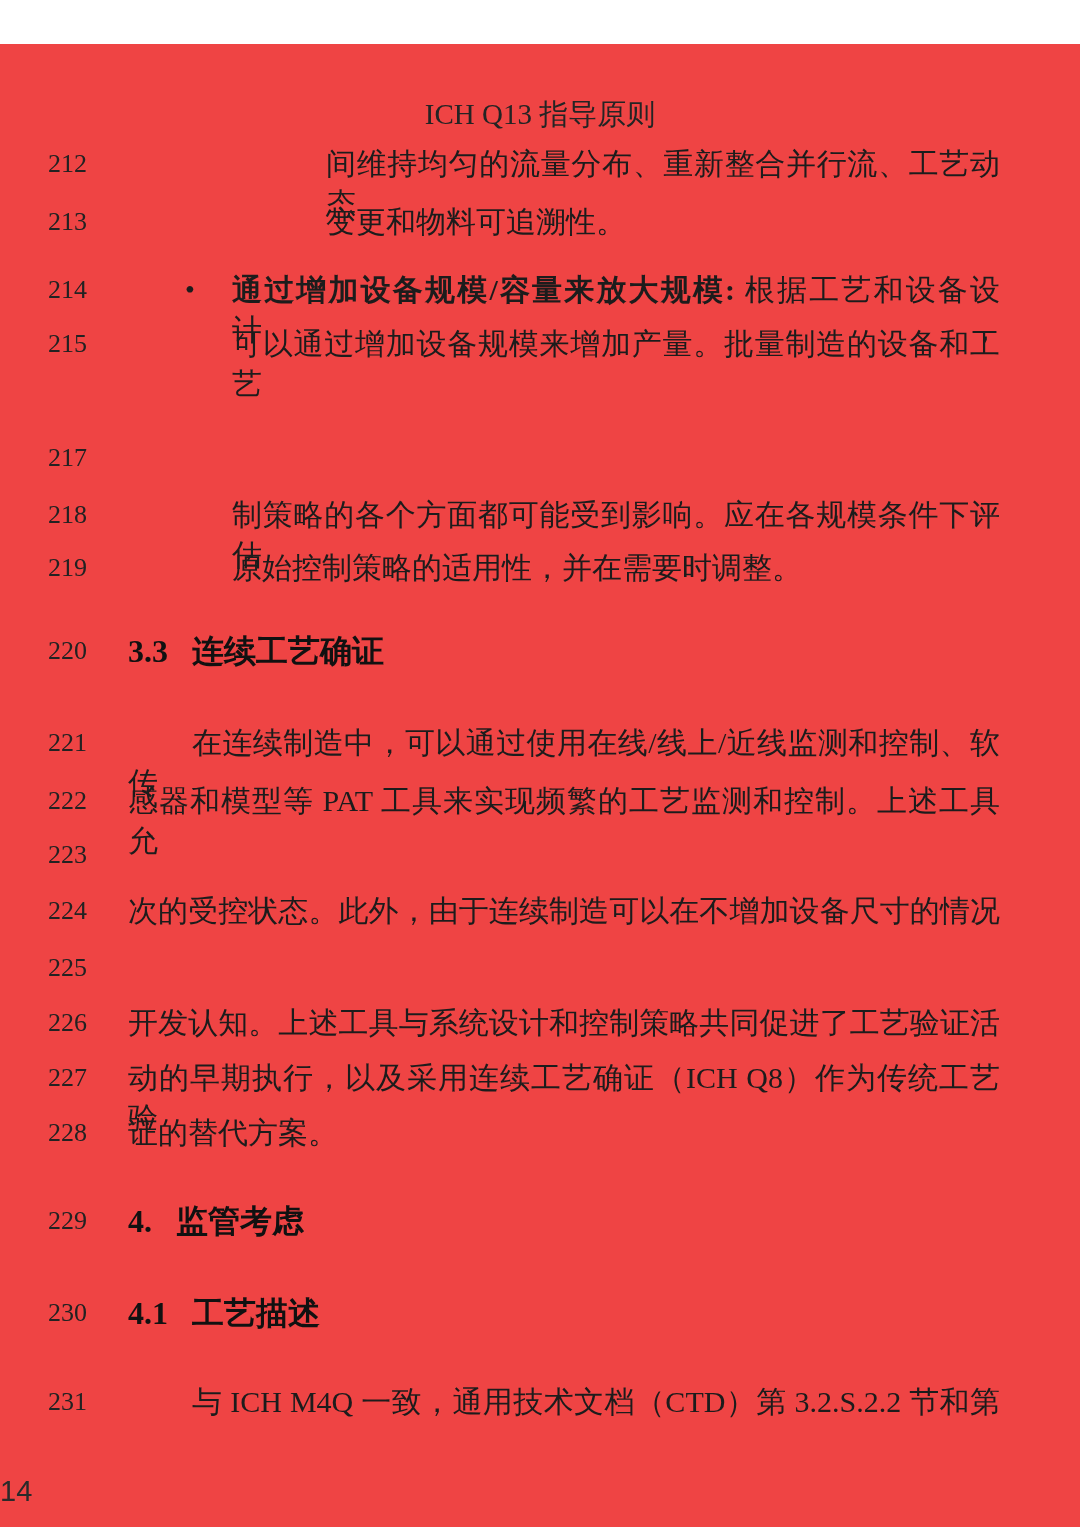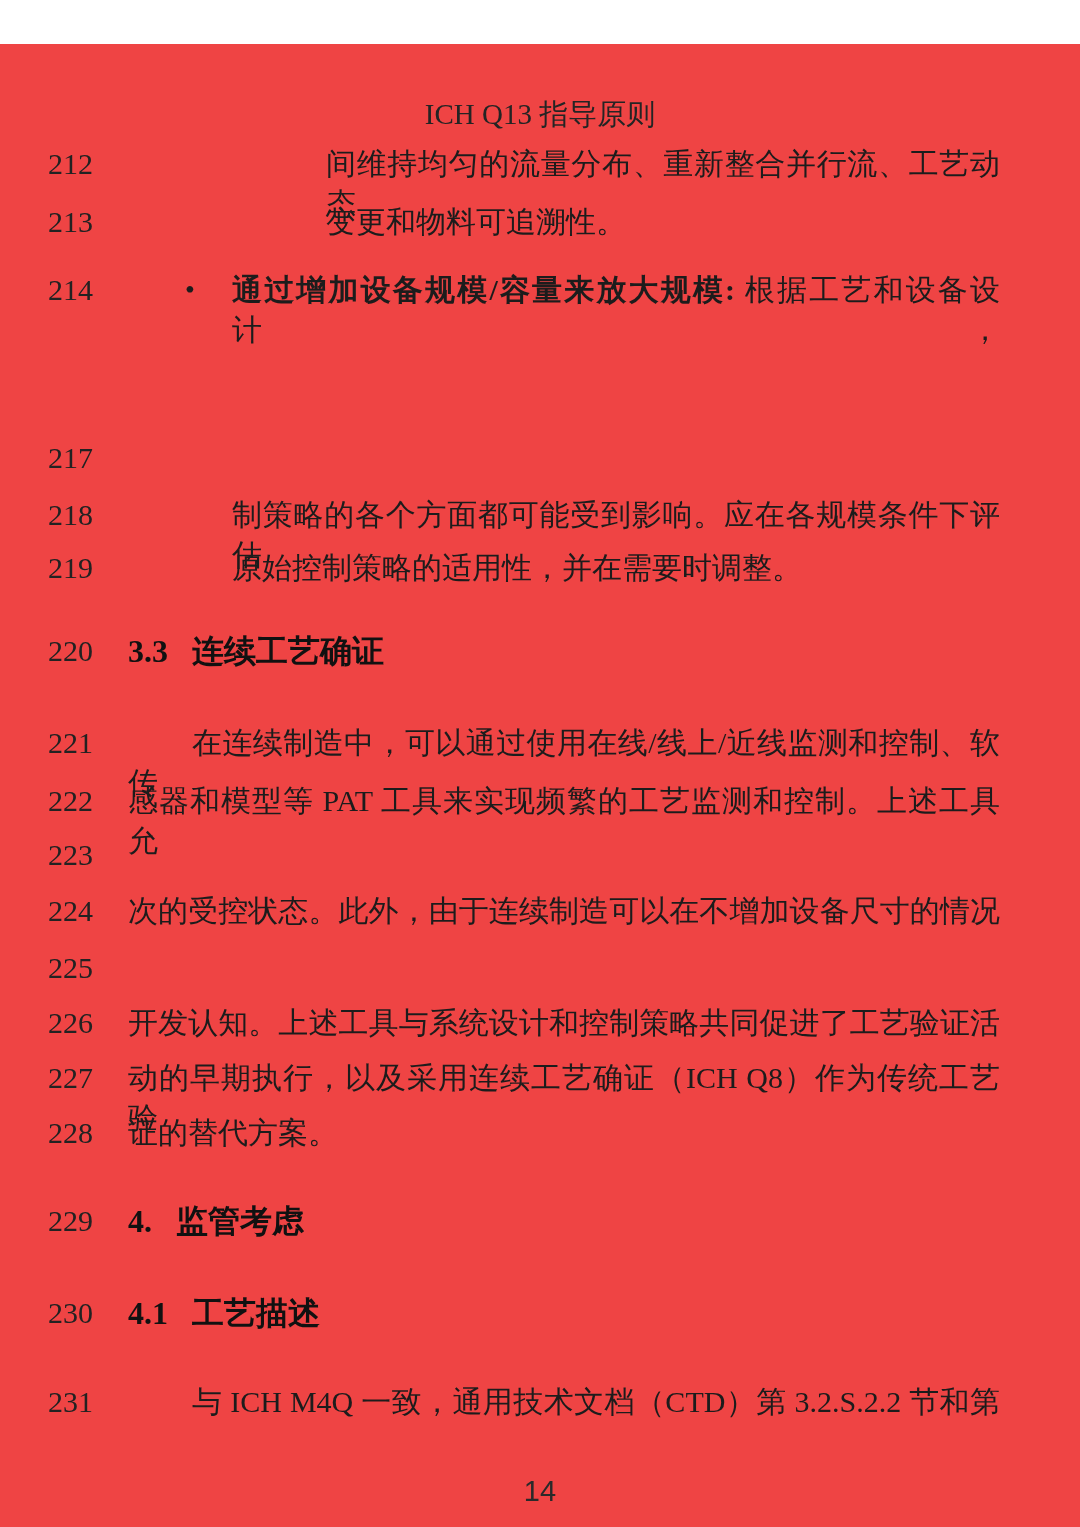--- a/index.html
+++ b/index.html
@@ -36,21 +36,21 @@
     line-height: 40px;
   }
   .row.hrow {
     height: 44px;
     line-height: 44px;
   }
   .lnum {
     position: absolute;
     left: 48px;
     width: 70px;
-    font-size: 30px;
+    font-size: 26px;
     color: #222222;
   }
   .txt {
     position: absolute;
     font-size: 30px;
     color: #1c1c1c;
     white-space: nowrap;
   }
   .txt.just {
     white-space: normal;
@@ -77,21 +77,20 @@
     white-space: nowrap;
   }
   .sec-no { margin-right: 24px; }
   .doc-footer {
     position: absolute;
     top: 1427px;
     left: 0;
     width: 100%;
     height: 40px;
     line-height: 40px;
-    text-align: center;
     font-size: 29px;
     font-family: "Liberation Sans", "DejaVu Sans", sans-serif;
     color: #2a2a2a;
   }
 </style>
 </head>
 <body>
 
 <div class="page">
 
@@ -106,20 +105,24 @@
     <span class="lnum">213</span>
     <span class="txt t-deep">变更和物料可追溯性。</span>
   </div>
 
   <div class="row" style="top:226px">
     <span class="lnum">214</span>
     <span class="bullet-dot">•</span>
     <span class="txt t-bullet just"><span class="lead-bold">通过增加设备规模/容量来放大规模:</span><span> 根据工艺和设备设计，</span></span>
   </div>
 
+  <div class="row" style="top:280px">
+    <span class="lnum">215</span>
+    <span class="txt t-bullet just">可以通过增加设备规模来增加产量。批量制造的设备和工艺</span>
+  </div>
 
 
   <div class="row" style="top:394px">
     <span class="lnum">217</span>
   </div>
 
   <div class="row" style="top:451px">
     <span class="lnum">218</span>
     <span class="txt t-bullet just">制策略的各个方面都可能受到影响。应在各规模条件下评估</span>
   </div>

